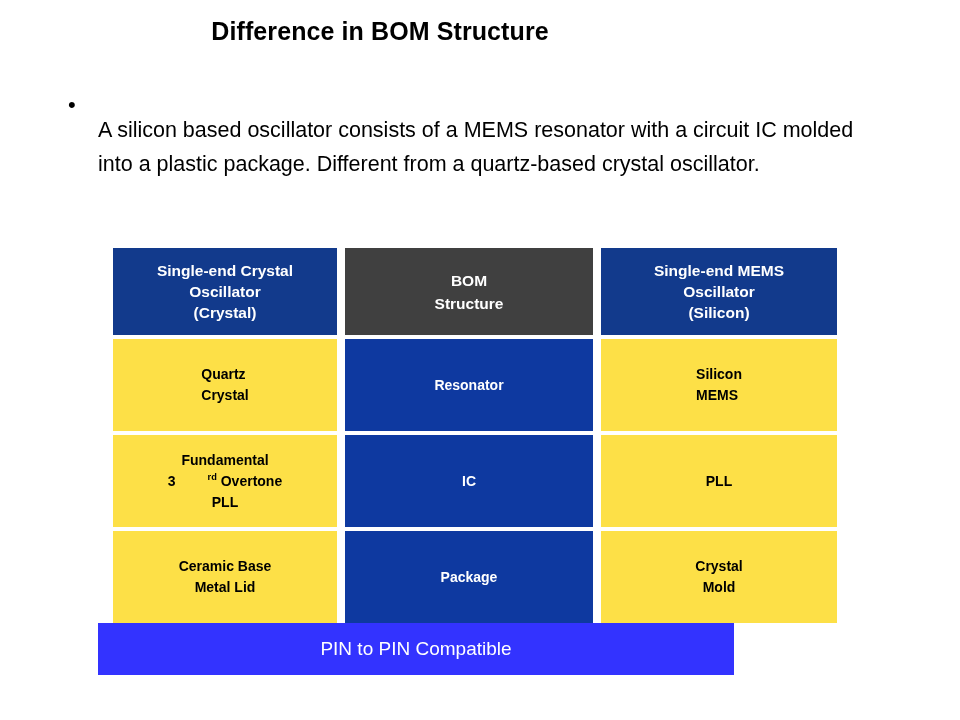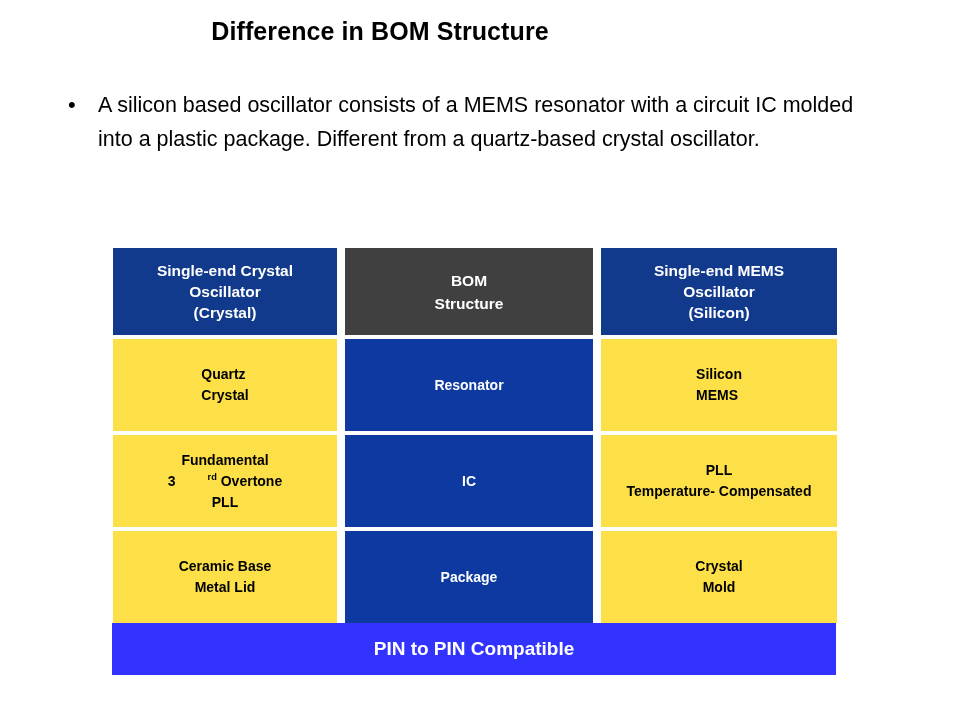--- a/index.html
+++ b/index.html
@@ -44,20 +44,21 @@
     line-height: 34px;
     color: #000000;
     text-align: left;
   }
   .bullet-text {
     flex: 1 1 auto;
     font-size: 21.5px;
     line-height: 34px;
     color: #000000;
     text-align: left;
+    margin-top: 25px;
   }
 
   
   .table-wrap {
     position: absolute;
     left: 113px;
     top: 248px;
     width: 864px;
   }
   .table-grid {
@@ -121,28 +122,28 @@
   sup {
     font-size: 0.66em;
     vertical-align: super;
     line-height: 0;
     padding-left: 32px;
   }
 
   
   .footer-bar {
     position: absolute;
-    left: 112px;
+    left: 98px;
     top: 623px;
-    width: 724px;
+    width: 636px;
     height: 52px;
     background: #3333FF;
     color: #ffffff;
     font-size: 19px;
-    font-weight: bold;
+    font-weight: normal;
     display: flex;
     align-items: center;
     justify-content: center;
     box-sizing: border-box;
   }
 </style>
 </head>
 <body>
 
 <div class="slide-title">Difference in BOM Structure</div>
@@ -216,21 +217,20 @@
       </span>
     </div>
     <div></div>
     <div class="cell cell-mid">
       <span>IC</span>
     </div>
     <div></div>
     <div class="cell cell-data">
       <span class="stack-center">
         <span>PLL</span><br>
-        <span>Temperature- Compensated</span>
       </span>
     </div>
 
     <div></div>
     <div></div>
     <div></div>
     <div></div>
     <div></div>
 
     <div class="cell cell-data">

